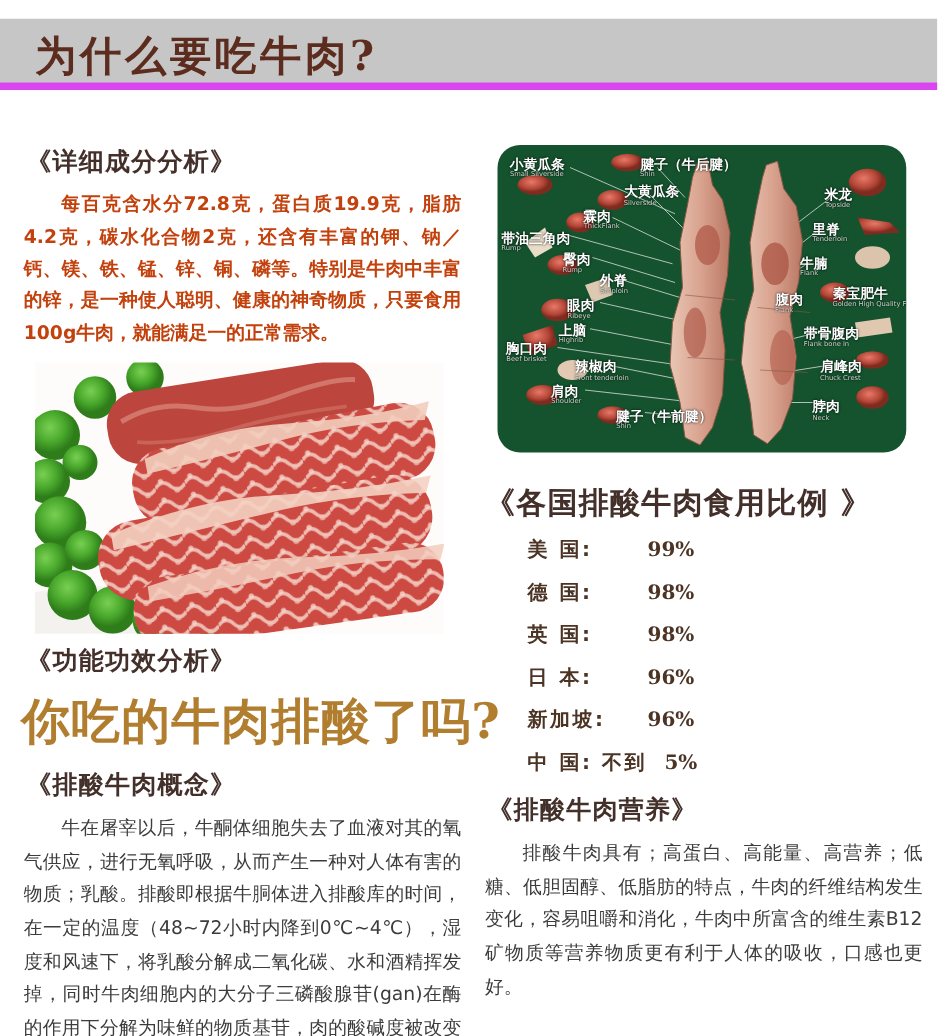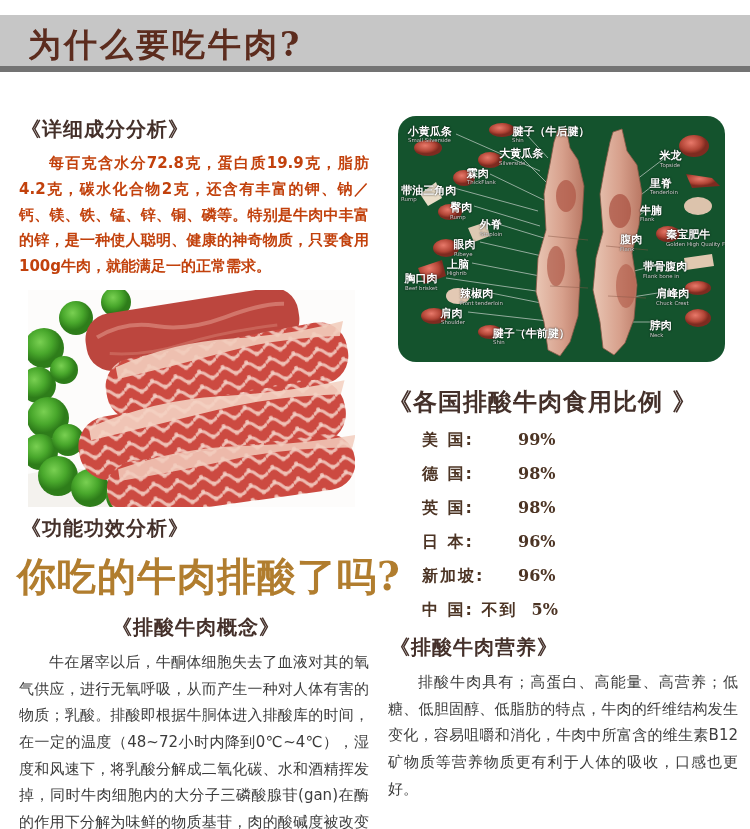--- a/index.html
+++ b/index.html
@@ -3,21 +3,21 @@
 <meta charset="utf-8">
 <style>
   * { margin:0; padding:0; box-sizing:border-box; }
   body { background:#fff; }
   .page {
     position:relative; width:750px; height:829px; background:#ffffff;
     font-family:"DejaVu Sans","Liberation Sans",sans-serif; overflow:hidden;
   }
   .header-band {
     position:absolute; top:15px; left:0; width:750px; height:57px;
-    background:#c6c6c6; border-bottom:6px solid #737373;
+    background:#c6c6c6; border-bottom:6px solid #d946ef;
   }
   .page-title {
     position:absolute; left:28px; top:8px;
     font-family:"DejaVu Serif","Liberation Serif",serif;
     font-size:33px; font-weight:bold; color:#5c2c1e; letter-spacing:3px;
   }
   .col { position:absolute; top:110px; width:356px; }
   .col-left  { left:15px; }
   .col-right { left:384px; }
   h2.sec {
@@ -29,21 +29,21 @@
     margin:0 2px 0 4px;
   }
   .indent { text-indent:2em; }
   .bold-body { font-weight:bold; color:#c2410c; line-height:1.62; }
   .steak-img { display:block; margin:10px 0 8px 13px; }
   .slogan {
     font-family:"DejaVu Serif","Liberation Serif",serif;
     font-size:39px; font-weight:bold; color:#b17d2e; letter-spacing:1px;
     margin:6px 0 10px 2px; white-space:nowrap;
   }
-  .concept-gap { margin-top:10px;text-align:center; }
+  .concept-gap { margin-top:10px; }
   
   .diagram {
     position:relative; width:327px; height:246px; margin:6px 0 12px 14px;
     background:#14532d; border-radius:18px; overflow:hidden;
   }
   .diagram svg { position:absolute; left:0; top:0; }
   .cut-label {
     position:absolute; color:#fff; line-height:1.05; white-space:nowrap;
     text-shadow:0 0 2px #000;
   }

